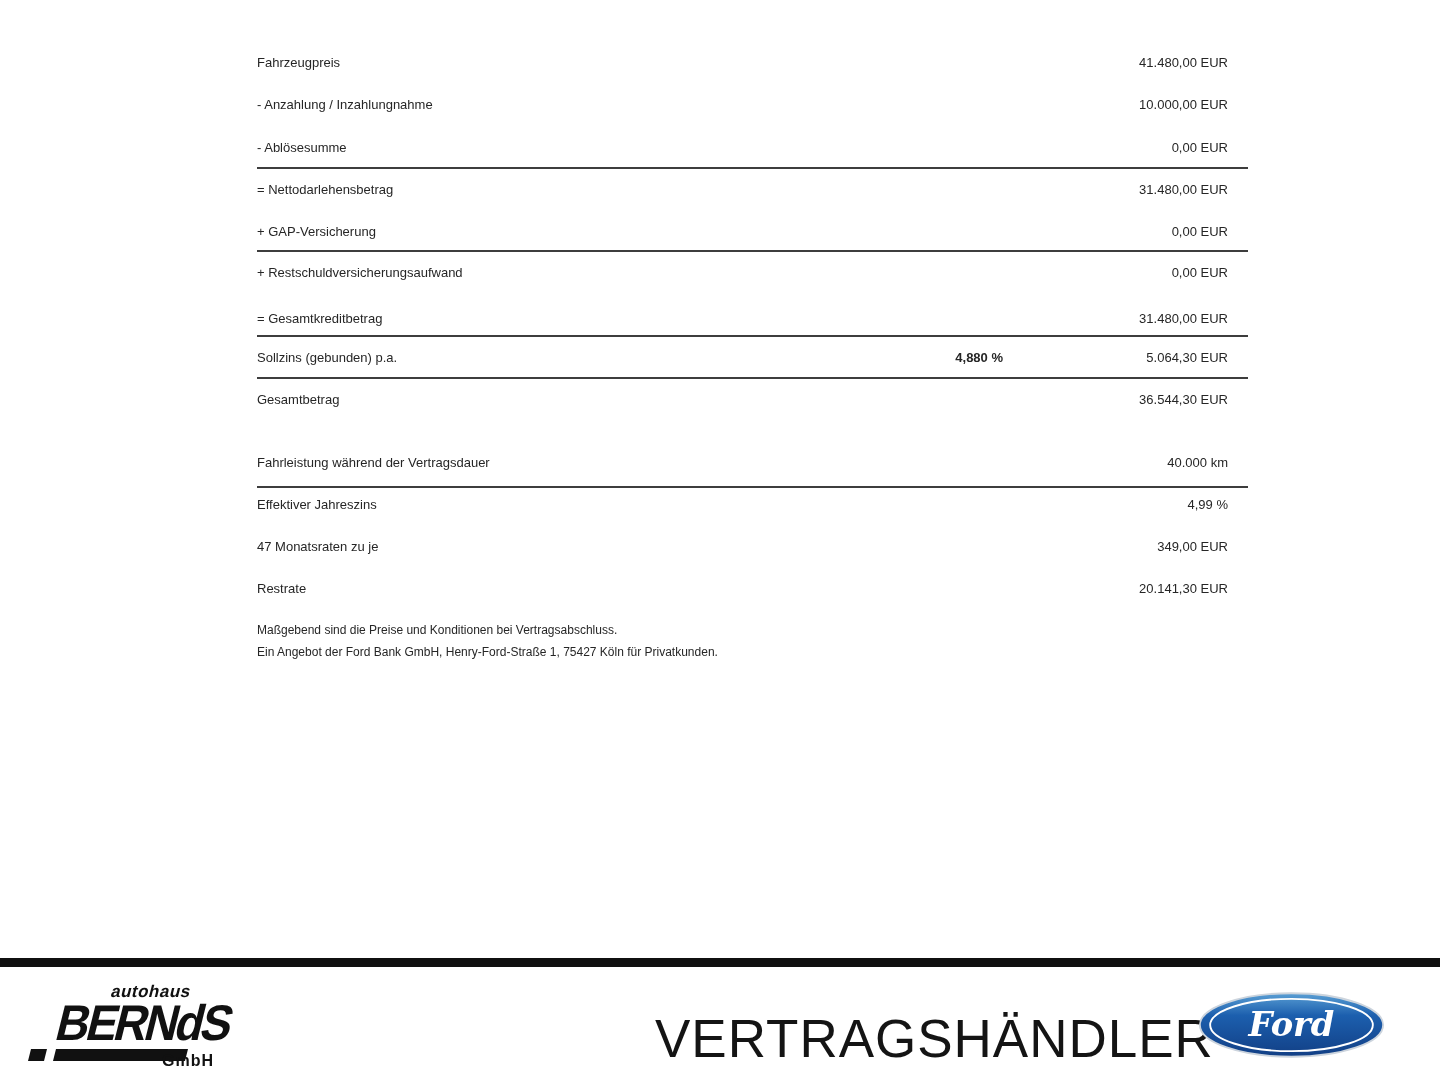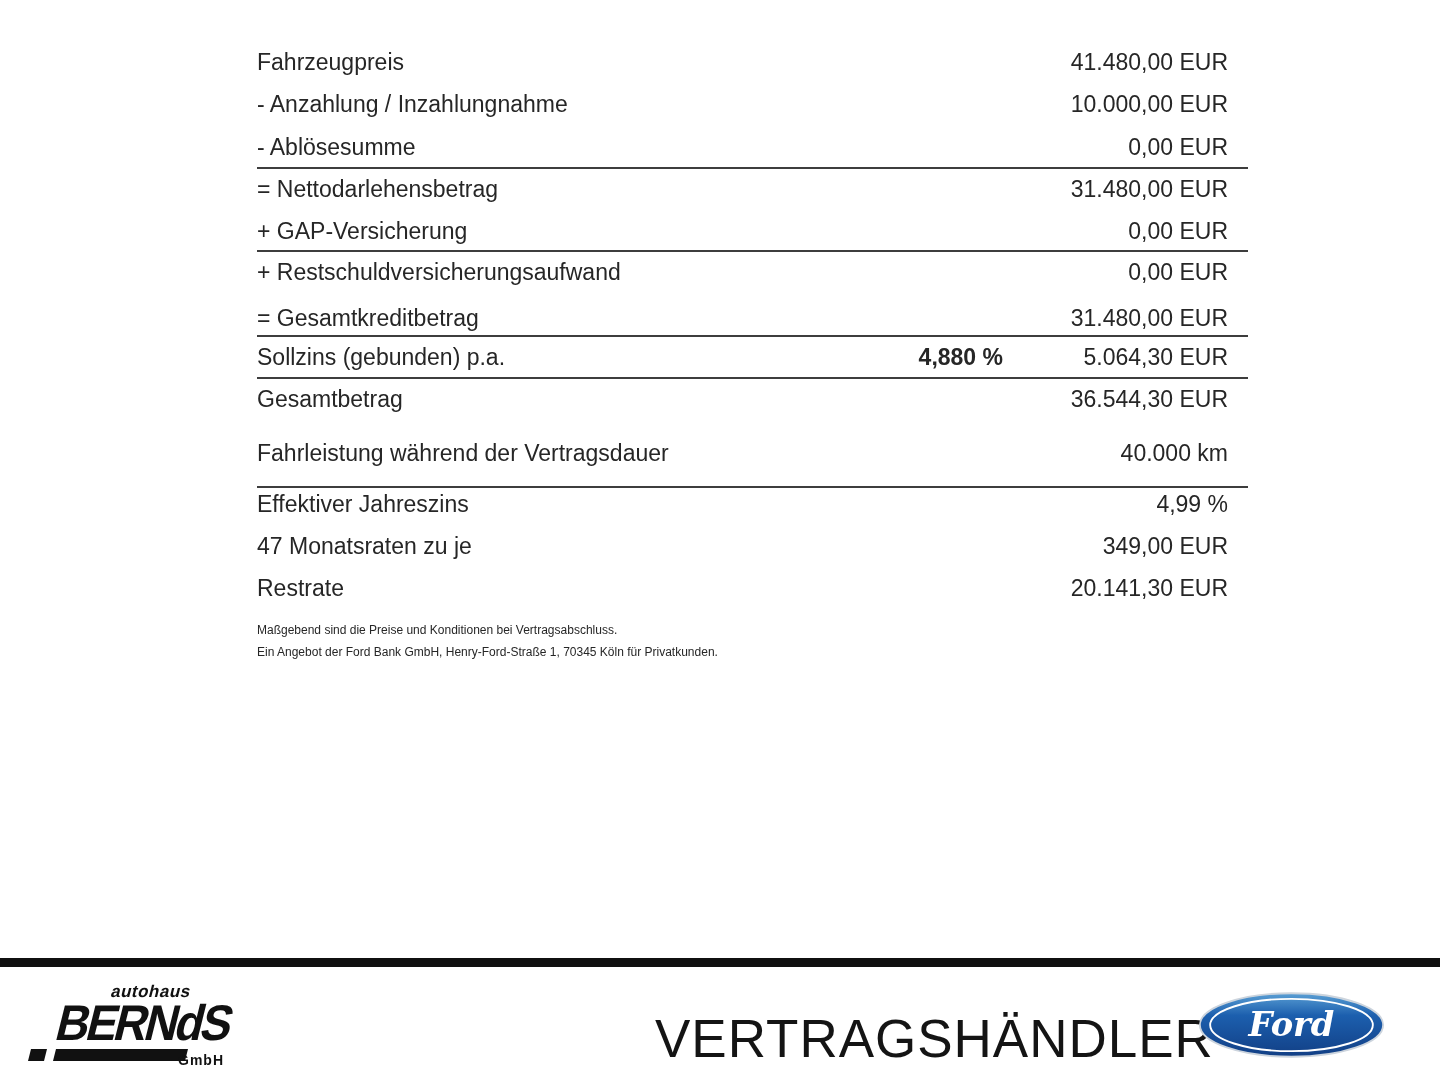--- a/index.html
+++ b/index.html
@@ -6,21 +6,21 @@
   .page {
     position:relative; width:1440px; height:1080px; overflow:hidden;
     background:#ffffff; color:#262626;
     font-family:"Liberation Sans", sans-serif;
   }
 
   
   .sheet { position:absolute; left:257px; top:0; width:991px; }
   .frow {
     position:absolute; left:0; width:991px; height:42px;
-    display:flex; align-items:center; font-size:23px; color:#262626;
+    display:flex; align-items:center; font-size:13px; color:#262626;
   }
   .frow .lbl { white-space:nowrap; }
   .frow .val { margin-left:auto; padding-right:20px; white-space:nowrap; }
   .frow .mid { position:absolute; right:245px; white-space:nowrap;font-weight:bold; }
   .rule { position:absolute; left:0; width:991px; height:2px; background:#3d3d3d; }
 
   .footnote {
     position:absolute; left:257px; top:620px; width:720px;
     font-size:12px; line-height:21.7px; color:#262626;
   }
@@ -36,21 +36,21 @@
   }
   .dealer-name {
     margin-left:26px; margin-top:-4px;
     font-size:50px; font-weight:700; letter-spacing:-3px; color:#111; line-height:1;
     transform:scaleX(.92); transform-origin:left center; white-space:nowrap;
   }
   .dealer-underline { display:flex; align-items:flex-end; margin-top:1px; margin-left:6px; }
   .dealer-dot { width:16px; height:12px; background:#111; margin-right:9px; }
   .dealer-bar { width:132px; height:12px; background:#111; }
   .dealer-gmbh {
-    position:absolute; left:156px; top:70px; font-size:14px; font-weight:700;
+    position:absolute; left:140px; top:70px; font-size:16px; font-weight:700;
     letter-spacing:1px; color:#111;
   }
 
   .dealer-title {
     position:absolute; left:655px; top:1008px; width:570px;
     text-align:left; font-size:53px; font-weight:400; letter-spacing:1px;
     color:#141414; white-space:nowrap;
   }
 
   .ford-logo { position:absolute; left:1198px; top:992px; width:187px; height:66px; }
@@ -101,21 +101,21 @@
       <span class="mid">4,880 %</span>
       <span class="val">5.064,30 EUR</span>
     </div>
     <div class="rule" style="top:377px"></div>
 
     <div class="frow" style="top:378px">
       <span class="lbl">Gesamtbetrag</span>
       <span class="val">36.544,30 EUR</span>
     </div>
 
-    <div class="frow" style="top:432px">
+    <div class="frow" style="top:441px">
       <span class="lbl">Fahrleistung während der Vertragsdauer</span>
       <span class="val">40.000 km</span>
     </div>
     <div class="rule" style="top:486px"></div>
 
     <div class="frow" style="top:483px">
       <span class="lbl">Effektiver Jahreszins</span>
       <span class="val">4,99 %</span>
     </div>
     <div class="frow" style="top:525px">
@@ -123,21 +123,21 @@
       <span class="val">349,00 EUR</span>
     </div>
     <div class="frow" style="top:567px">
       <span class="lbl">Restrate</span>
       <span class="val">20.141,30 EUR</span>
     </div>
   </div>
 
   <div class="footnote">
     <div>Maßgebend sind die Preise und Konditionen bei Vertragsabschluss.</div>
-    <div>Ein Angebot der Ford Bank GmbH, Henry-Ford-Straße 1, 70345 Köln für Privatkunden.</div>
+    <div>Ein Angebot der Ford Bank GmbH, Henry-Ford-Straße 1, 75427 Köln für Privatkunden.</div>
   </div>
 
   <div class="footer-bar"></div>
 
   <div class="dealer-logo">
     <div class="dealer-skew">
       <div class="dealer-top">autohaus</div>
       <div class="dealer-name">BERNdS</div>
       <div class="dealer-underline">
         <span class="dealer-dot"></span>

